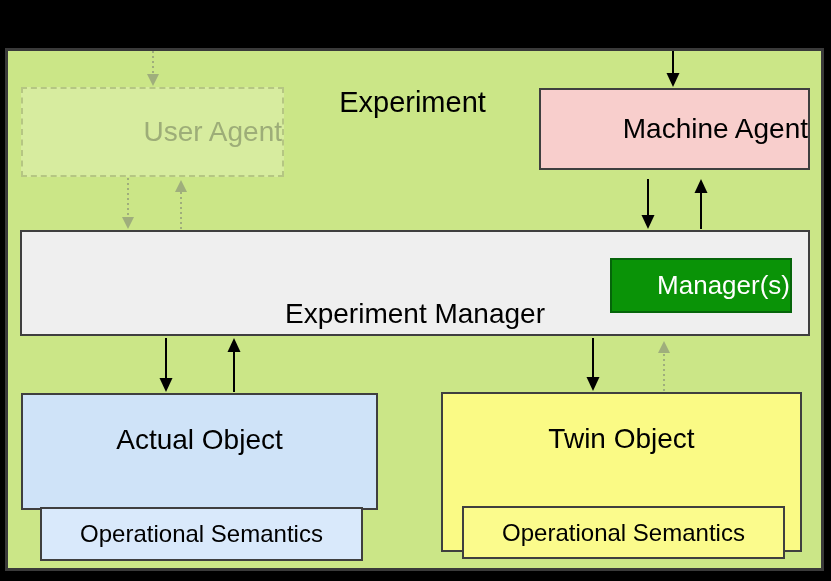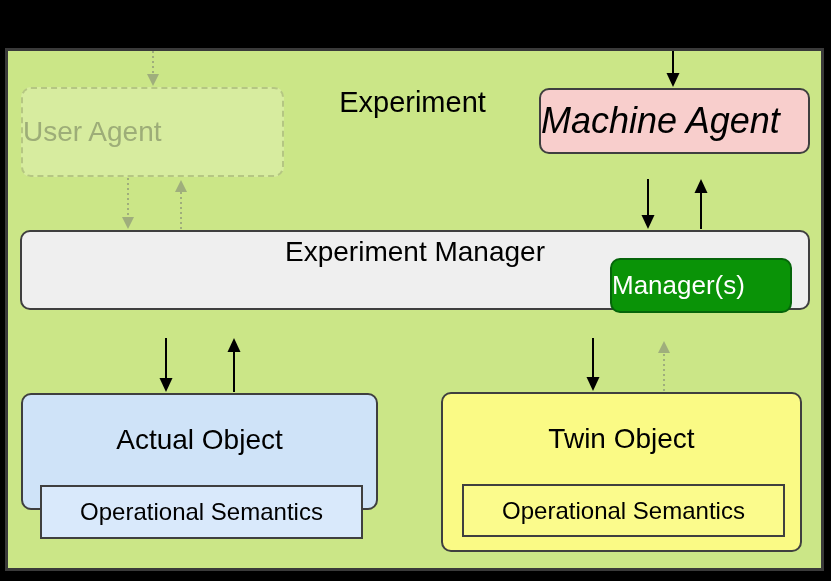--- a/index.html
+++ b/index.html
@@ -1,45 +1,45 @@
 <!DOCTYPE html>
 <html style="--background: #000000; --panel-fill: #cbe687; --panel-border: #3a3a3a; --box-border: #3f3f3f; --text: #000000; --user-agent-fill: #d7ec9f; --user-agent-border: #b5c683; --user-agent-text: #9dad78; --machine-agent-fill: #f8cecc; --manager-fill: #efefef; --workflow-fill: #0a9307; --workflow-border: #05650a; --workflow-text: #ffffff; --actual-fill: #cfe3f8; --actual-inner-fill: #d9e9fb; --twin-fill: #fafa85; --twin-inner-fill: #fbfb8c; --arrow: #000000; --faded-arrow: #9fae7c;"><head>
 <meta charset="utf-8">
 <style>
   html,body{margin:0;padding:0;background:var(--background,#000);}
   .stage{position:relative;width:831px;height:581px;background:var(--background,#000);
          font-family:"Liberation Sans",sans-serif;overflow:hidden;}
   .panel{position:absolute;left:5px;top:48px;width:819px;height:523px;box-sizing:border-box;
          background:var(--panel-fill,#cbe687);border:3px solid var(--panel-border,#3a3a3a);}
-  .box{position:absolute;box-sizing:border-box;display:flex;align-items:center;justify-content:flex-start;
-       text-align:center;color:var(--text,#000);border-radius:10px;}
+  .box{position:absolute;box-sizing:border-box;display:flex;align-items:center;justify-content:flex-end;
+       text-align:center;color:var(--text,#000);}
   .experiment-title{position:absolute;left:285px;top:66px;width:255px;text-align:center;
        font-size:29px;color:var(--text,#000);margin-top:20px;}
   .user-agent{left:21px;top:87px;width:263px;height:90px;
        background:var(--user-agent-fill,#d7ec9f);
        border:2px dashed var(--user-agent-border,#b5c683);
        color:var(--user-agent-text,#9dad78);font-size:28px;}
-  .machine-agent{left:539px;top:88px;width:271px;height:66px;
+  .machine-agent{left:539px;top:88px;width:271px;height:82px;
        background:var(--machine-agent-fill,#f8cecc);
-       border:2px solid var(--box-border,#3f3f3f);font-size:36px;font-style:italic;}
-  .manager{left:20px;top:230px;width:790px;height:80px;
+       border:2px solid var(--box-border,#3f3f3f);font-size:28px;}
+  .manager{left:20px;top:230px;width:790px;height:106px;
        background:var(--manager-fill,#efefef);
        border:2px solid var(--box-border,#3f3f3f);font-size:28px;line-height:40px;
        flex-direction:column;}
   .workflow{left:610px;top:258px;width:182px;height:55px;
        background:var(--workflow-fill,#0a9307);
        border:2px solid var(--workflow-border,#05650a);
        color:var(--workflow-text,#fff);font-size:26px;}
   .object-box{font-size:28px;border:2px solid var(--box-border,#3f3f3f);}
   .actual{left:21px;top:393px;width:357px;height:117px;background:var(--actual-fill,#cfe3f8);}
   .twin{left:441px;top:392px;width:361px;height:160px;background:var(--twin-fill,#fafa85);}
   .object-title{position:absolute;left:0;top:0;width:100%;height:90px;
        display:flex;align-items:center;justify-content:center;}
   .inner-box{position:absolute;box-sizing:border-box;display:flex;align-items:center;justify-content:center;
-       border:2px solid var(--box-border,#3f3f3f);font-size:24px;color:var(--text,#000);}
+       border:2px solid var(--box-border,#3f3f3f);font-size:24px;color:var(--text,#000);margin-top:22px;}
   .actual .inner-box{left:17px;top:90px;width:323px;height:54px;background:var(--actual-inner-fill,#d9e9fb);}
   .twin .inner-box{left:19px;top:90px;width:323px;height:53px;background:var(--twin-inner-fill,#fbfb8c);}
   .connections{position:absolute;left:0;top:0;width:831px;height:581px;pointer-events:none;}
   .solid-line{stroke:var(--arrow,#000);stroke-width:2;fill:none;}
   .solid-head{fill:var(--arrow,#000);stroke:none;}
   .faded-line{stroke:var(--faded-arrow,#9fae7c);stroke-width:2;fill:none;stroke-dasharray:2 3;}
   .faded-head{fill:var(--faded-arrow,#9fae7c);stroke:none;}
 </style>
 </head>
 <body>

